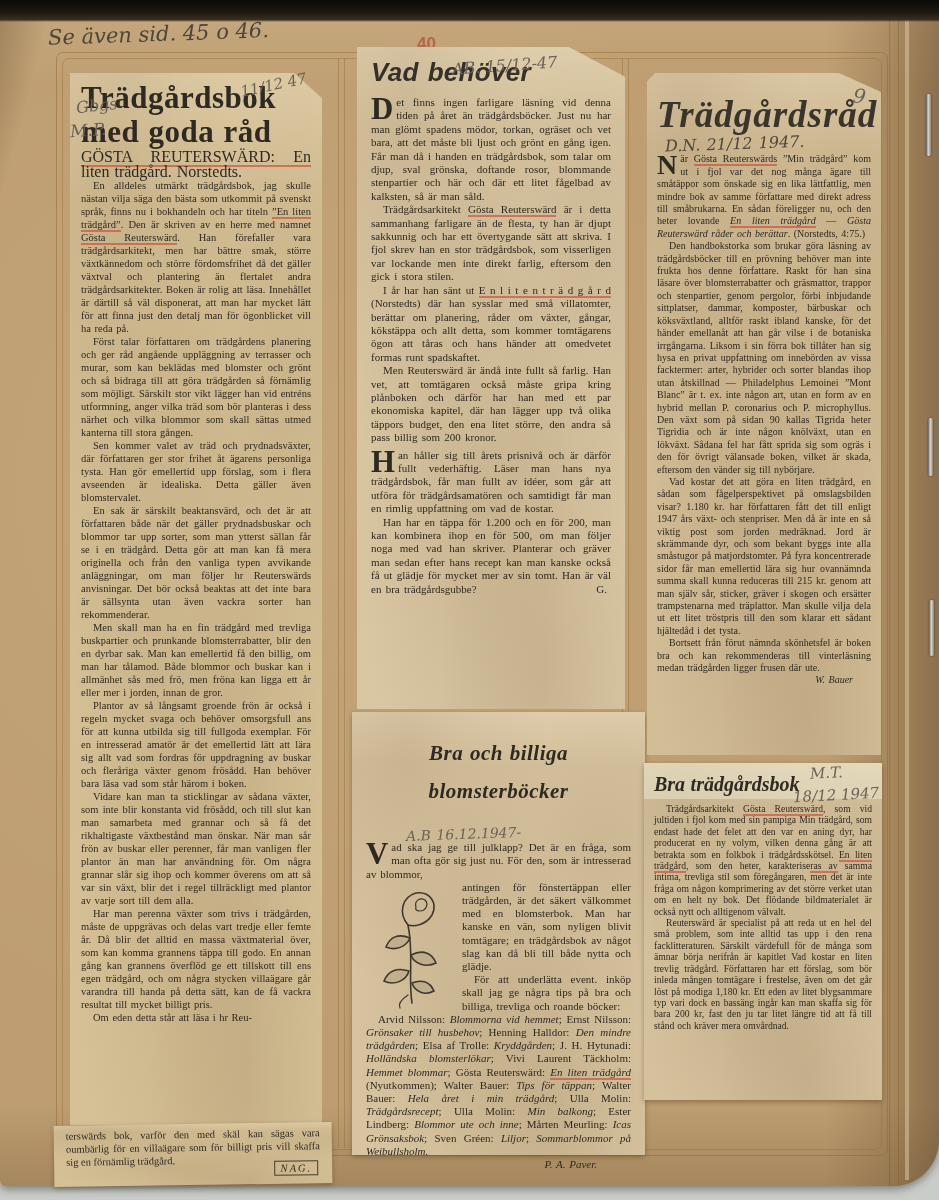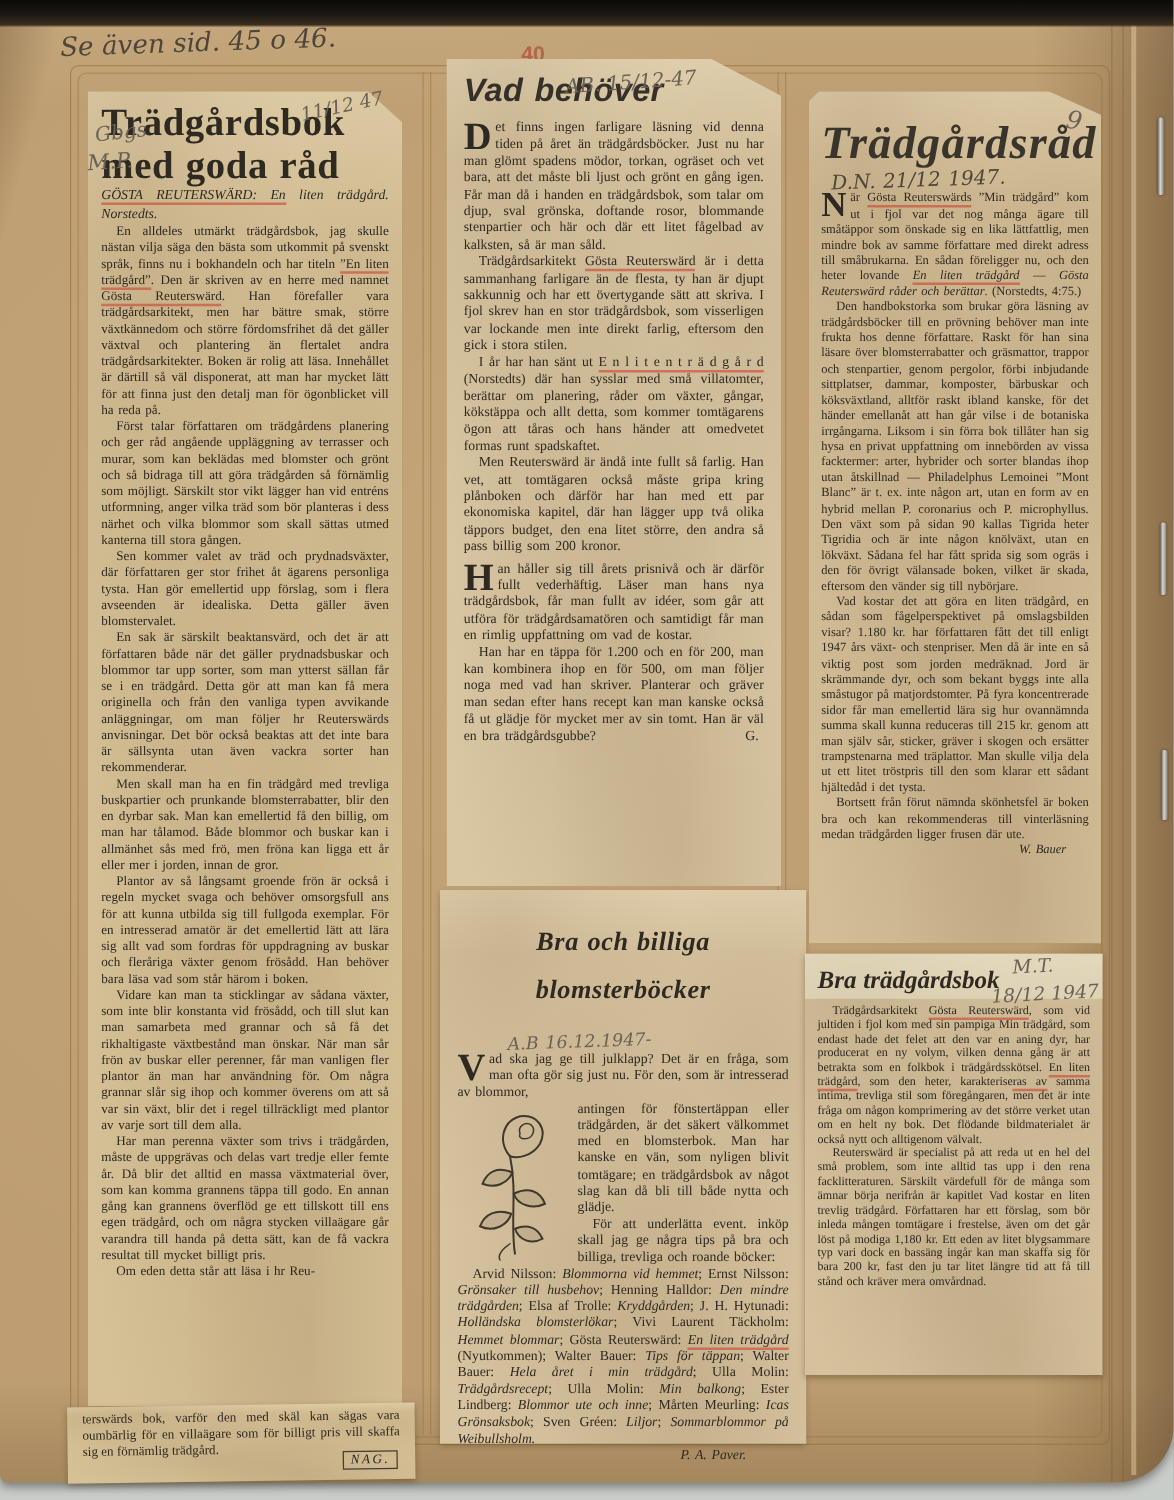--- a/index.html
+++ b/index.html
@@ -37,21 +37,21 @@
   .ind{text-indent:12px;}
   .ru{border-bottom:2px solid rgba(201,70,52,.62);}
   .dc::first-letter{float:left;font-size:2.8em;line-height:.82em;padding:1px 3px 0 0;font-weight:bold;}
   .sig{text-align:right;font-style:italic;}
   
   .c-left{left:70px;top:73px;width:252px;height:1052px;padding:8px 11px;box-sizing:border-box;
           font-size:10.5px;line-height:13px;word-spacing:1px;
           clip-path:polygon(0 0,89% 0,100% 2.4%,100% 100%,0 100%);}
   .c-left h1{margin:0;font-size:31px;line-height:34px;font-weight:bold;letter-spacing:.5px;}
   .t2{margin-left:30px;}
-  .byline{font-style:italic;text-align:center;font-size:11px;line-height:15px;margin:6px 0 4px;}
+  .byline{text-align:center;font-size:16px;line-height:15px;margin:6px 0 4px;}
   .c-strip{left:54px;top:1124px;width:278px;height:61px;padding:4px 12px;box-sizing:border-box;
            font-size:10.5px;line-height:13px;transform:rotate(-.8deg);}
   .nag{position:absolute;right:14px;bottom:8px;border:1px solid #433d33;padding:0 5px;
        font-style:italic;letter-spacing:2px;font-size:10.5px;}
   .c-midtop{left:357px;top:47px;width:268px;height:662px;padding:8px 14px;box-sizing:border-box;
             font-size:11px;line-height:13.4px;word-spacing:1.5px;background-color:#d9c6a2;
             clip-path:polygon(0 0,79% 0,100% 4.5%,100% 100%,0 100%);}
   .c-midtop h1{margin:2px 0 8px;font-family:"Liberation Sans",sans-serif;font-style:italic;
                font-weight:bold;font-size:26px;line-height:31px;letter-spacing:.3px;color:#35312a;}
   .c-midbot{left:352px;top:712px;width:293px;height:443px;padding:6px 14px;box-sizing:border-box;

